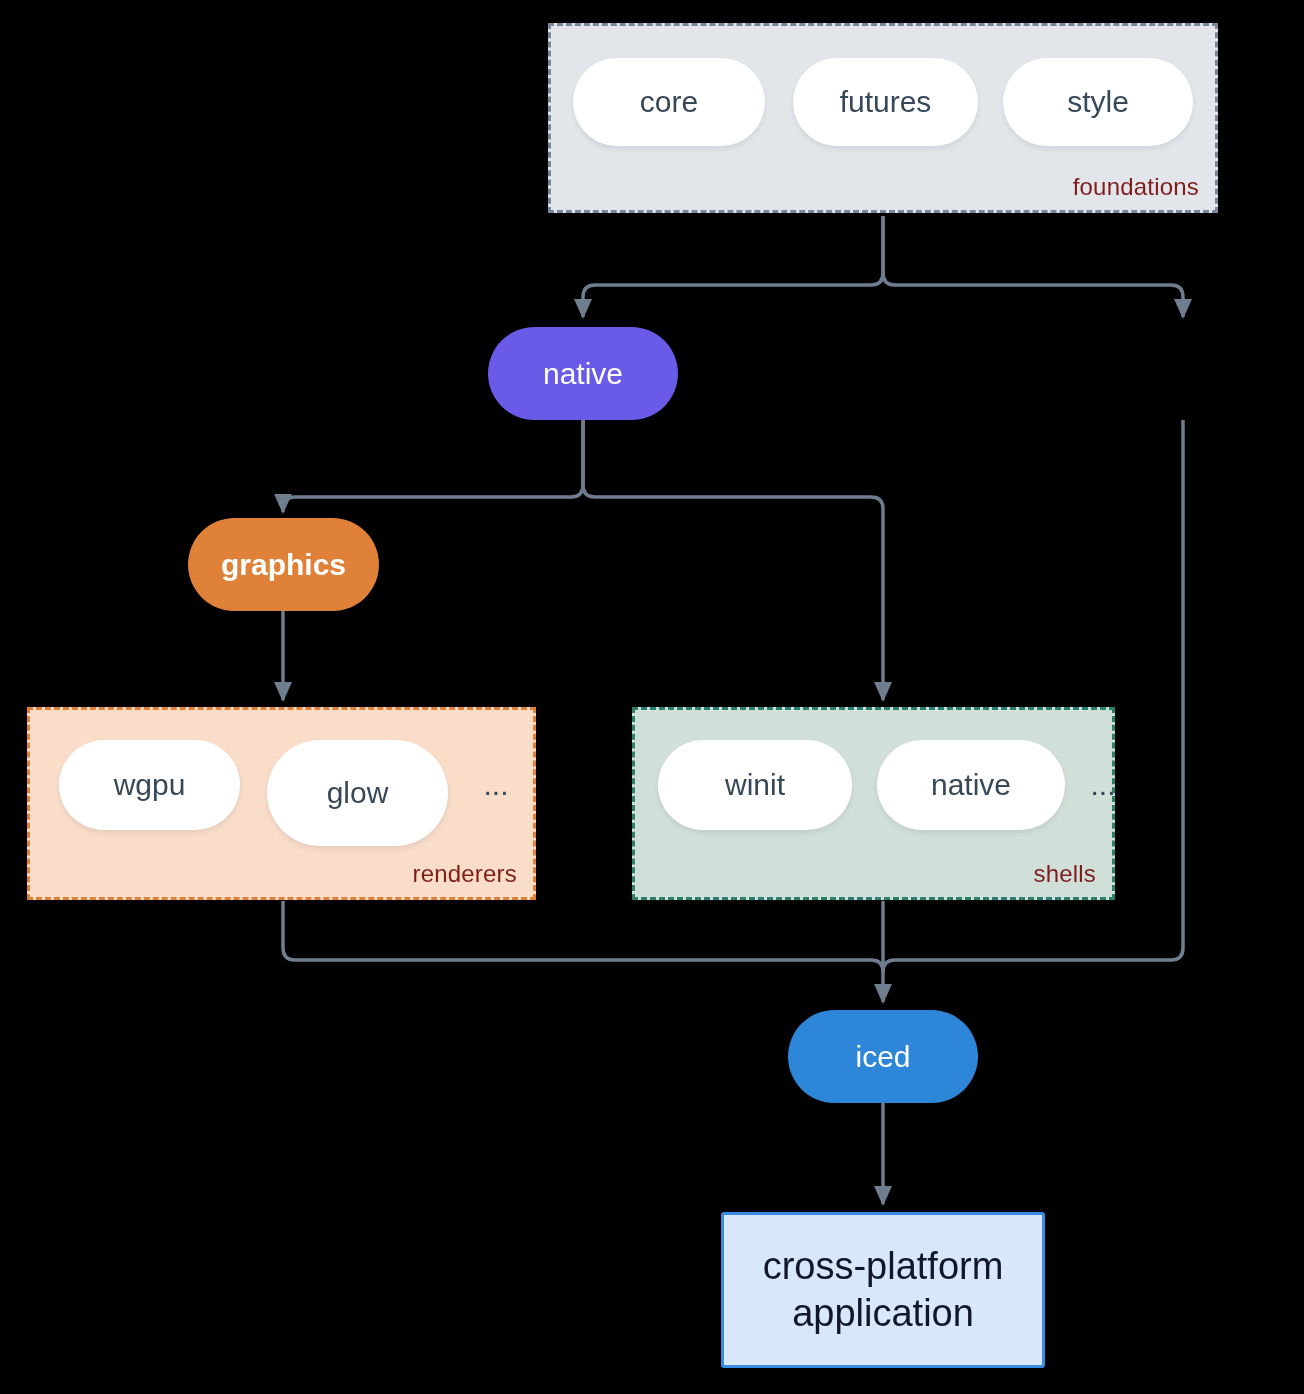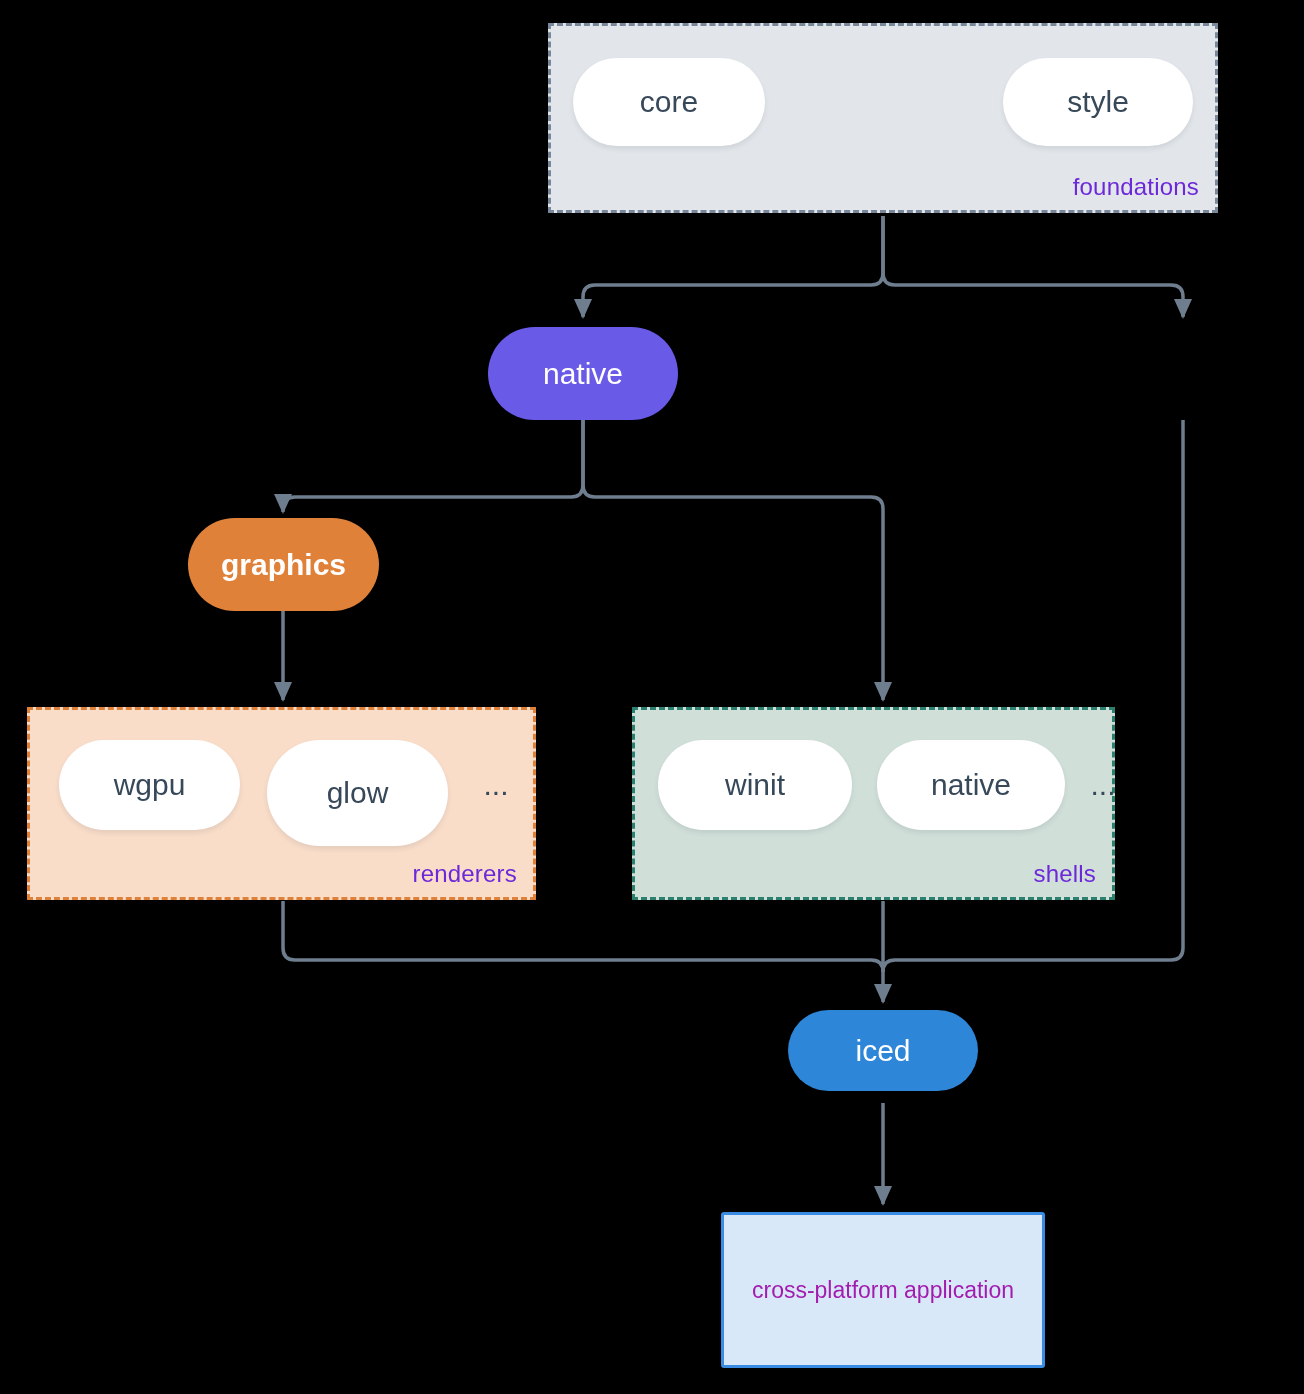--- a/index.html
+++ b/index.html
@@ -8,21 +8,21 @@
     font-family:"Liberation Sans",sans-serif;overflow:hidden;
   }
   .edges{position:absolute;left:0;top:0;z-index:1;}
   .group{
     position:absolute;z-index:2;border:3px dashed;box-sizing:border-box;
   }
   .group-foundations{left:548px;top:23px;width:670px;height:190px;background:#e2e6ea;border-color:#78889a;}
   .group-renderers{left:27px;top:707px;width:509px;height:193px;background:#f9ddc9;border-color:#e0813a;}
   .group-shells{left:632px;top:707px;width:483px;height:193px;background:#d1dfd9;border-color:#2b8070;padding-left:38px;}
   .group-label{
-    position:absolute;right:16px;bottom:9px;font-size:24px;color:#6d28d9;letter-spacing:.2px;
+    position:absolute;right:16px;bottom:9px;font-size:24px;color:#7f1d1d;letter-spacing:.2px;
   }
   .pill{
     position:absolute;display:flex;align-items:center;justify-content:center;
     font-size:30px;border-radius:60px;
   }
   .pill-white{background:#ffffff;color:#374859;box-shadow:0 3px 5px rgba(50,60,75,.10);}
   .node{
     position:absolute;z-index:3;display:flex;align-items:center;justify-content:center;
     font-size:30px;color:#ffffff;border-radius:47px;
   }
@@ -32,21 +32,21 @@
   .ellipsis{
     position:absolute;display:flex;align-items:center;justify-content:center;
     font-size:30px;color:#374859;
   }
   .appbox{
     position:absolute;z-index:3;left:721px;top:1212px;width:324px;height:156px;
     background:#d9e8f9;border:3px solid #3a8ce2;border-radius:3px;box-sizing:border-box;
     display:flex;align-items:center;justify-content:center;
   }
   .appbox span{
-    display:block;width:280px;text-align:center;color:#a21caf;font-size:23px;line-height:31px;
+    display:block;width:280px;text-align:center;color:#0f172a;font-size:38px;line-height:47px;
   }
 </style>
 </head>
 <body>
 
 <div class="canvas">
 
   <svg class="edges" width="1304" height="1394" viewBox="0 0 1304 1394">
     <defs>
       <marker id="ah" viewBox="0 0 10 9" markerWidth="20" markerHeight="18" markerUnits="userSpaceOnUse" refX="9" refY="4.5" orient="auto">
@@ -61,20 +61,21 @@
       <path d="M283,611 L283,700" marker-end="url(#ah)"></path>
       <path d="M283,901 L283,948 Q283,960 295,960 L871,960 Q883,960 883,972"></path>
       <path d="M1183,420 L1183,948 Q1183,960 1171,960 L895,960 Q883,960 883,972"></path>
       <path d="M883,901 L883,1002" marker-end="url(#ah)"></path>
       <path d="M883,1103 L883,1204" marker-end="url(#ah)"></path>
     </g>
   </svg>
 
   <div class="group group-foundations">
     <div class="pill pill-white" style="left:22px;top:32px;width:192px;height:88px;">core</div>
+    <div class="pill pill-white" style="left:242px;top:32px;width:185px;height:88px;">futures</div>
     <div class="pill pill-white" style="left:452px;top:32px;width:190px;height:88px;">style</div>
     <div class="group-label">foundations</div>
   </div>
 
   <div class="node node-purple" style="left:488px;top:327px;width:190px;height:93px;">native</div>
 
   <div class="node node-orange" style="left:188px;top:518px;width:191px;height:93px;">graphics</div>
 
   <div class="group group-renderers">
     <div class="pill pill-white" style="left:29px;top:30px;width:181px;height:90px;">wgpu</div>
@@ -83,19 +84,19 @@
     <div class="group-label">renderers</div>
   </div>
 
   <div class="group group-shells">
     <div class="pill pill-white" style="left:23px;top:30px;width:194px;height:90px;">winit</div>
     <div class="pill pill-white" style="left:242px;top:30px;width:188px;height:90px;">native</div>
     <div class="ellipsis" style="left:430px;top:30px;width:76px;height:90px;">...</div>
     <div class="group-label">shells</div>
   </div>
 
-  <div class="node node-blue" style="left:788px;top:1010px;width:190px;height:81px;">iced</div>
+  <div class="node node-blue" style="left:788px;top:1010px;width:190px;height:93px;">iced</div>
 
   <div class="appbox">
     <span>cross-platform application</span>
   </div>
 
 </div>
 
 </body></html>

